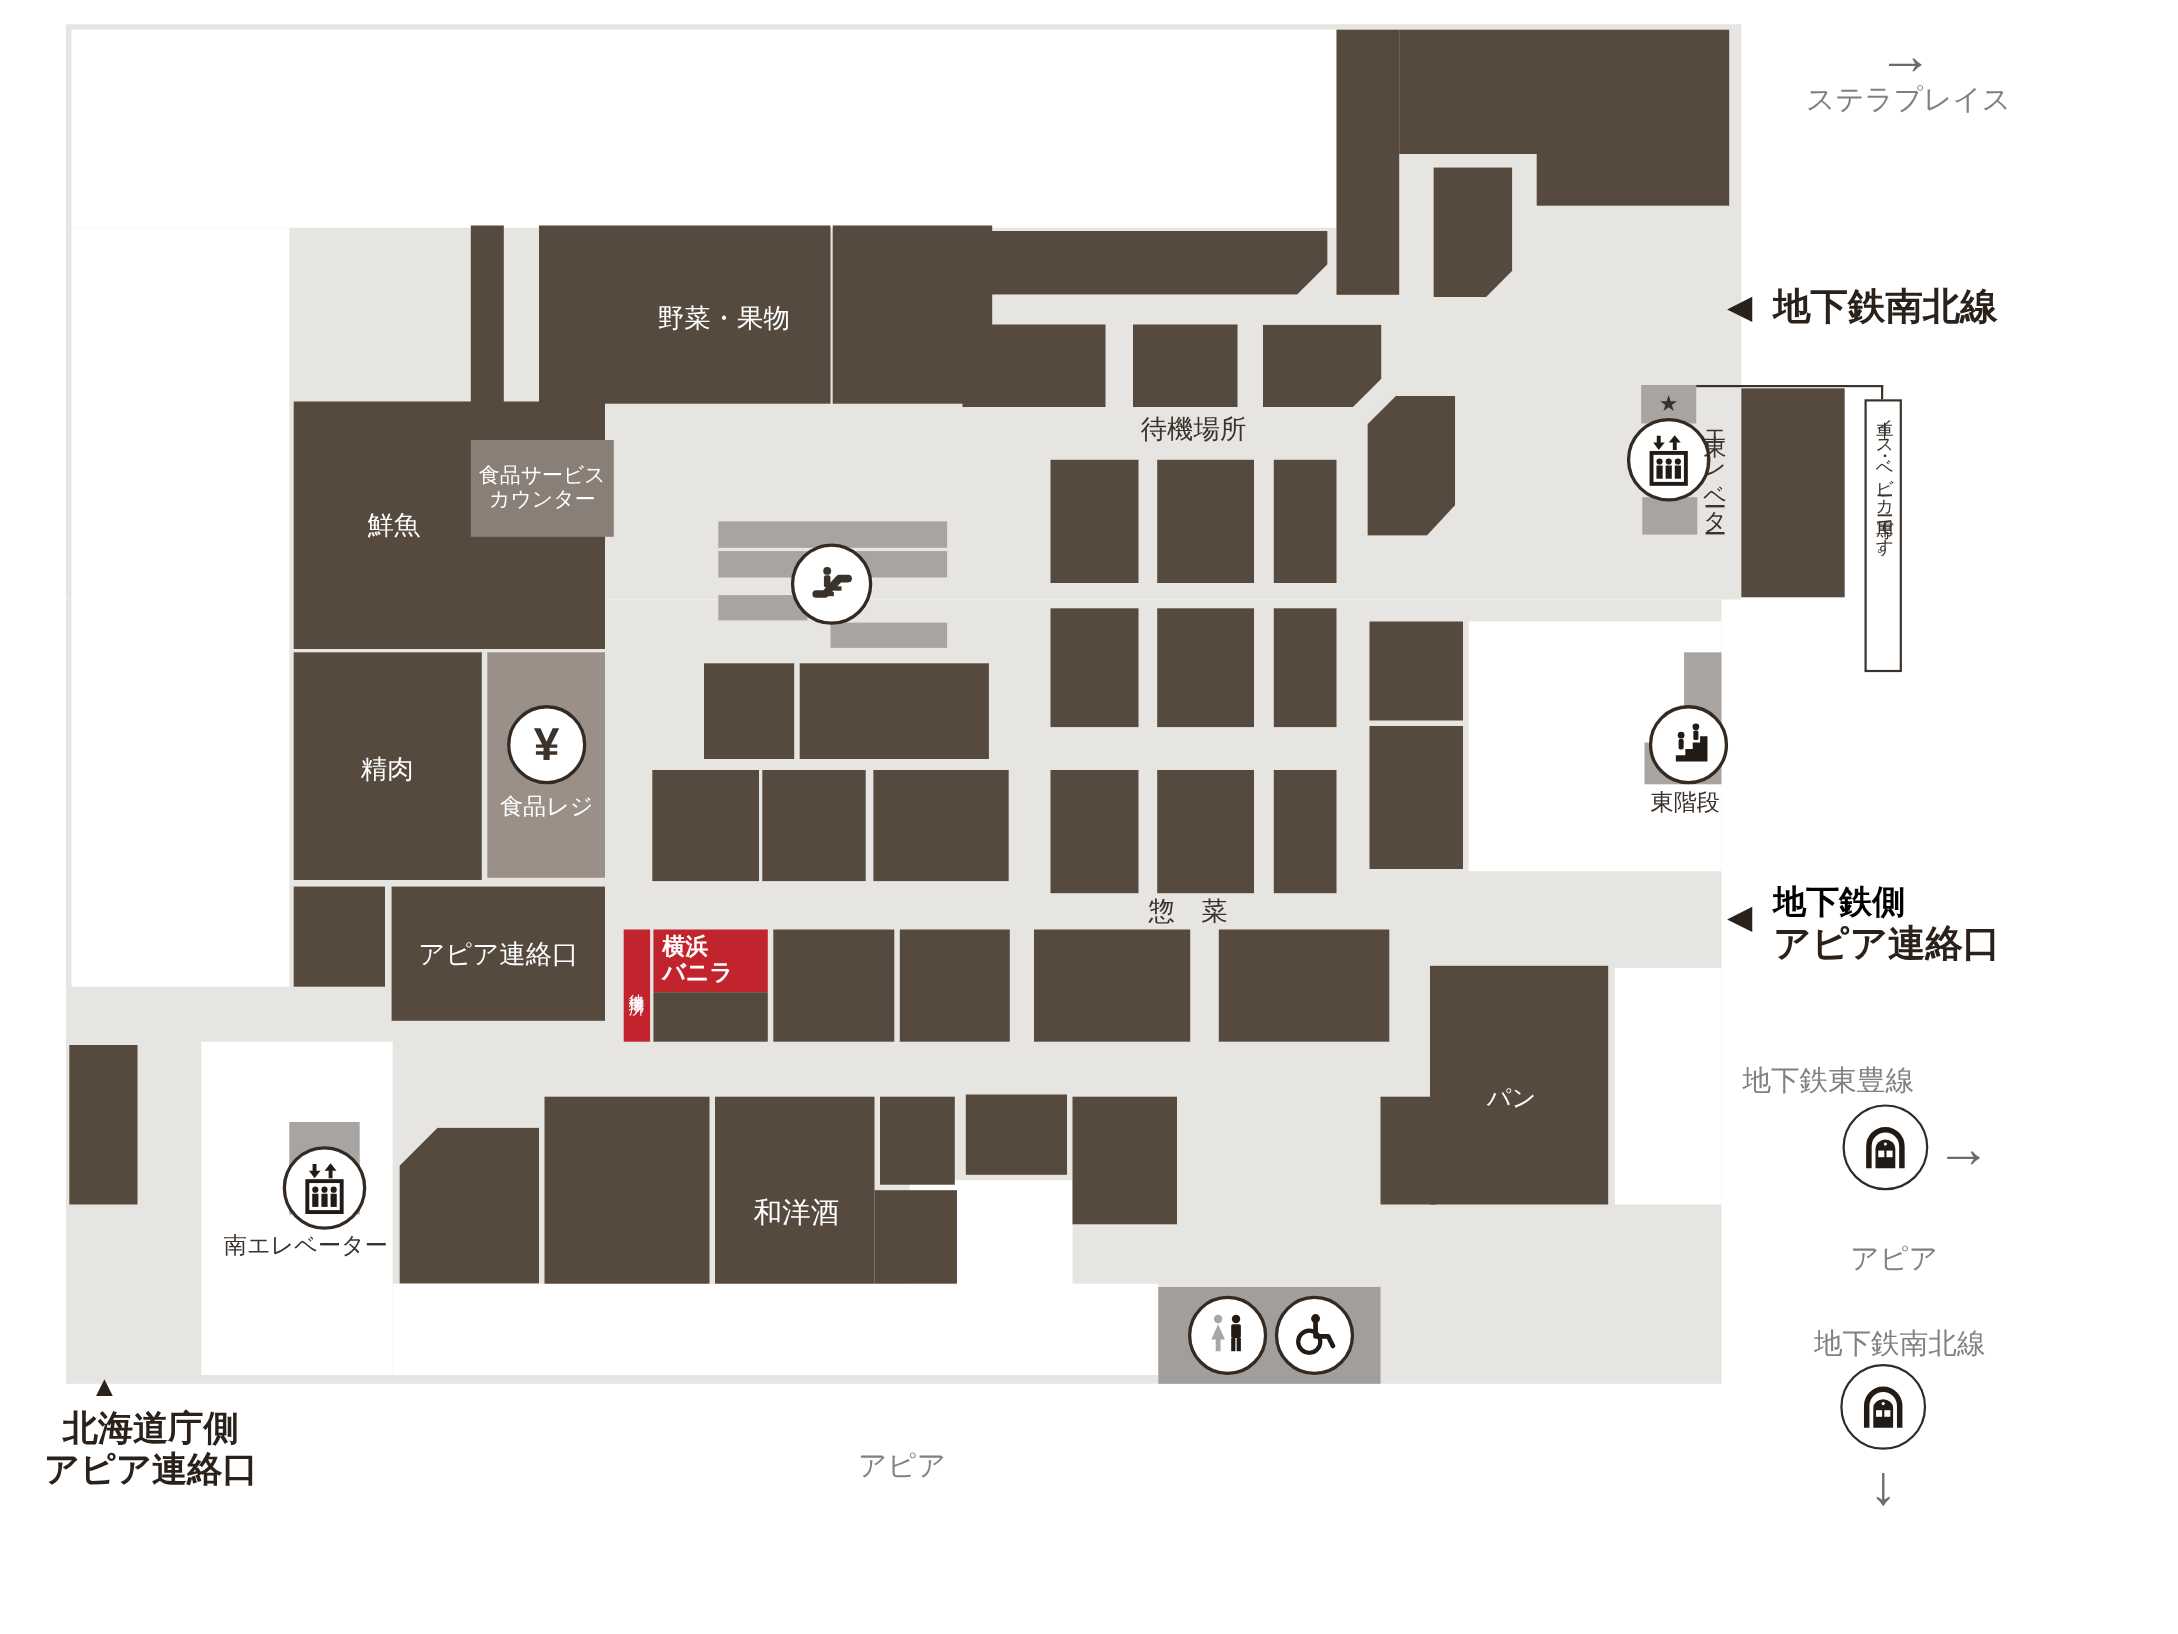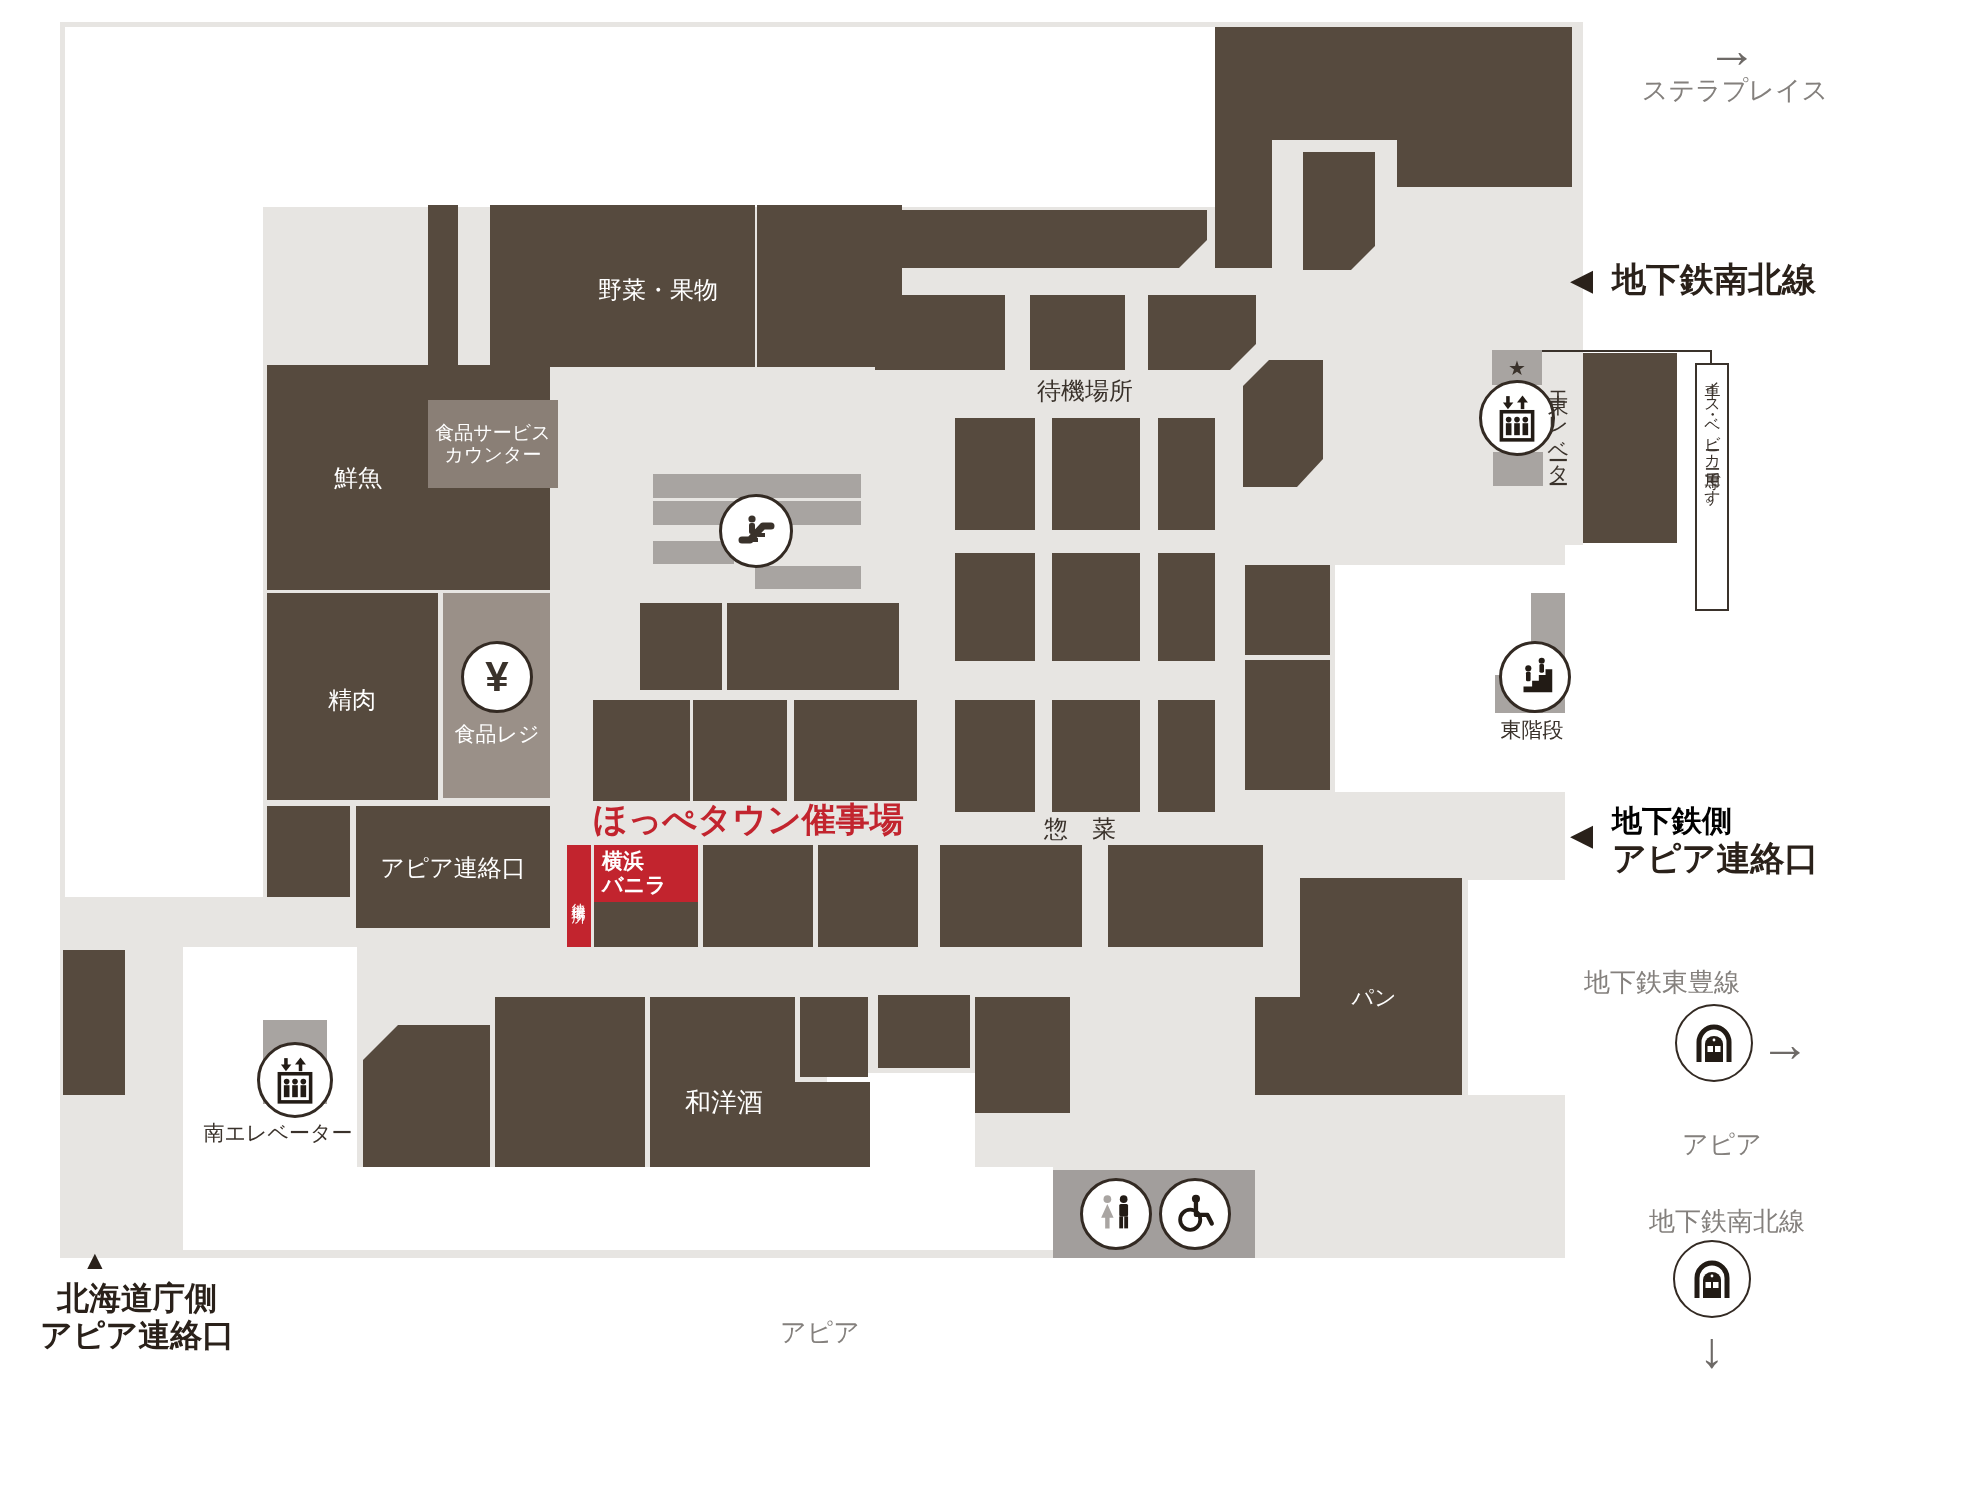--- a/index.html
+++ b/index.html
@@ -123,21 +123,20 @@
   <div class="abs lbl w ctrx" style="left:497px;top:722px;font-size:21px;">食品レジ</div>
 
   <div class="abs redbox" style="left:567px;top:845px;width:24px;height:102px;display:flex;align-items:center;justify-content:center;">
     <span class="vtext w" style="font-size:14px;letter-spacing:2px;">待機場所</span>
   </div>
   <div class="abs redbox" style="left:594px;top:845px;width:104px;height:57px;padding:4px 0 0 8px;box-sizing:border-box;">
     <div class="lbl w b" style="font-size:21px;">横浜</div>
     <div class="lbl w b" style="font-size:21px;">バニラ</div>
   </div>
   <div class="abs d" style="left:594px;top:902px;width:104px;height:45px;"></div>
-  <div class="abs lbl red b" style="left:593px;top:800px;font-size:34px;">ほっぺタウン催事場</div>
 
   <div class="abs lbl w ctr" style="left:658px;top:290px;font-size:24px;">野菜・果物</div>
   <div class="abs lbl w ctr" style="left:358px;top:478px;font-size:24px;">鮮魚</div>
   <div class="abs lbl w ctr" style="left:352px;top:700px;font-size:24px;">精肉</div>
   <div class="abs lbl w ctr" style="left:453px;top:868px;font-size:24px;">アピア連絡口</div>
   <div class="abs lbl dk ctr" style="left:1085px;top:391px;font-size:24px;">待機場所</div>
   <div class="abs lbl dk ctr" style="left:1080px;top:829px;font-size:24px;">惣　菜</div>
   <div class="abs lbl w ctr" style="left:1374px;top:998px;font-size:22px;">パン</div>
   <div class="abs lbl w ctr" style="left:724px;top:1103px;font-size:26px;">和洋酒</div>
 

